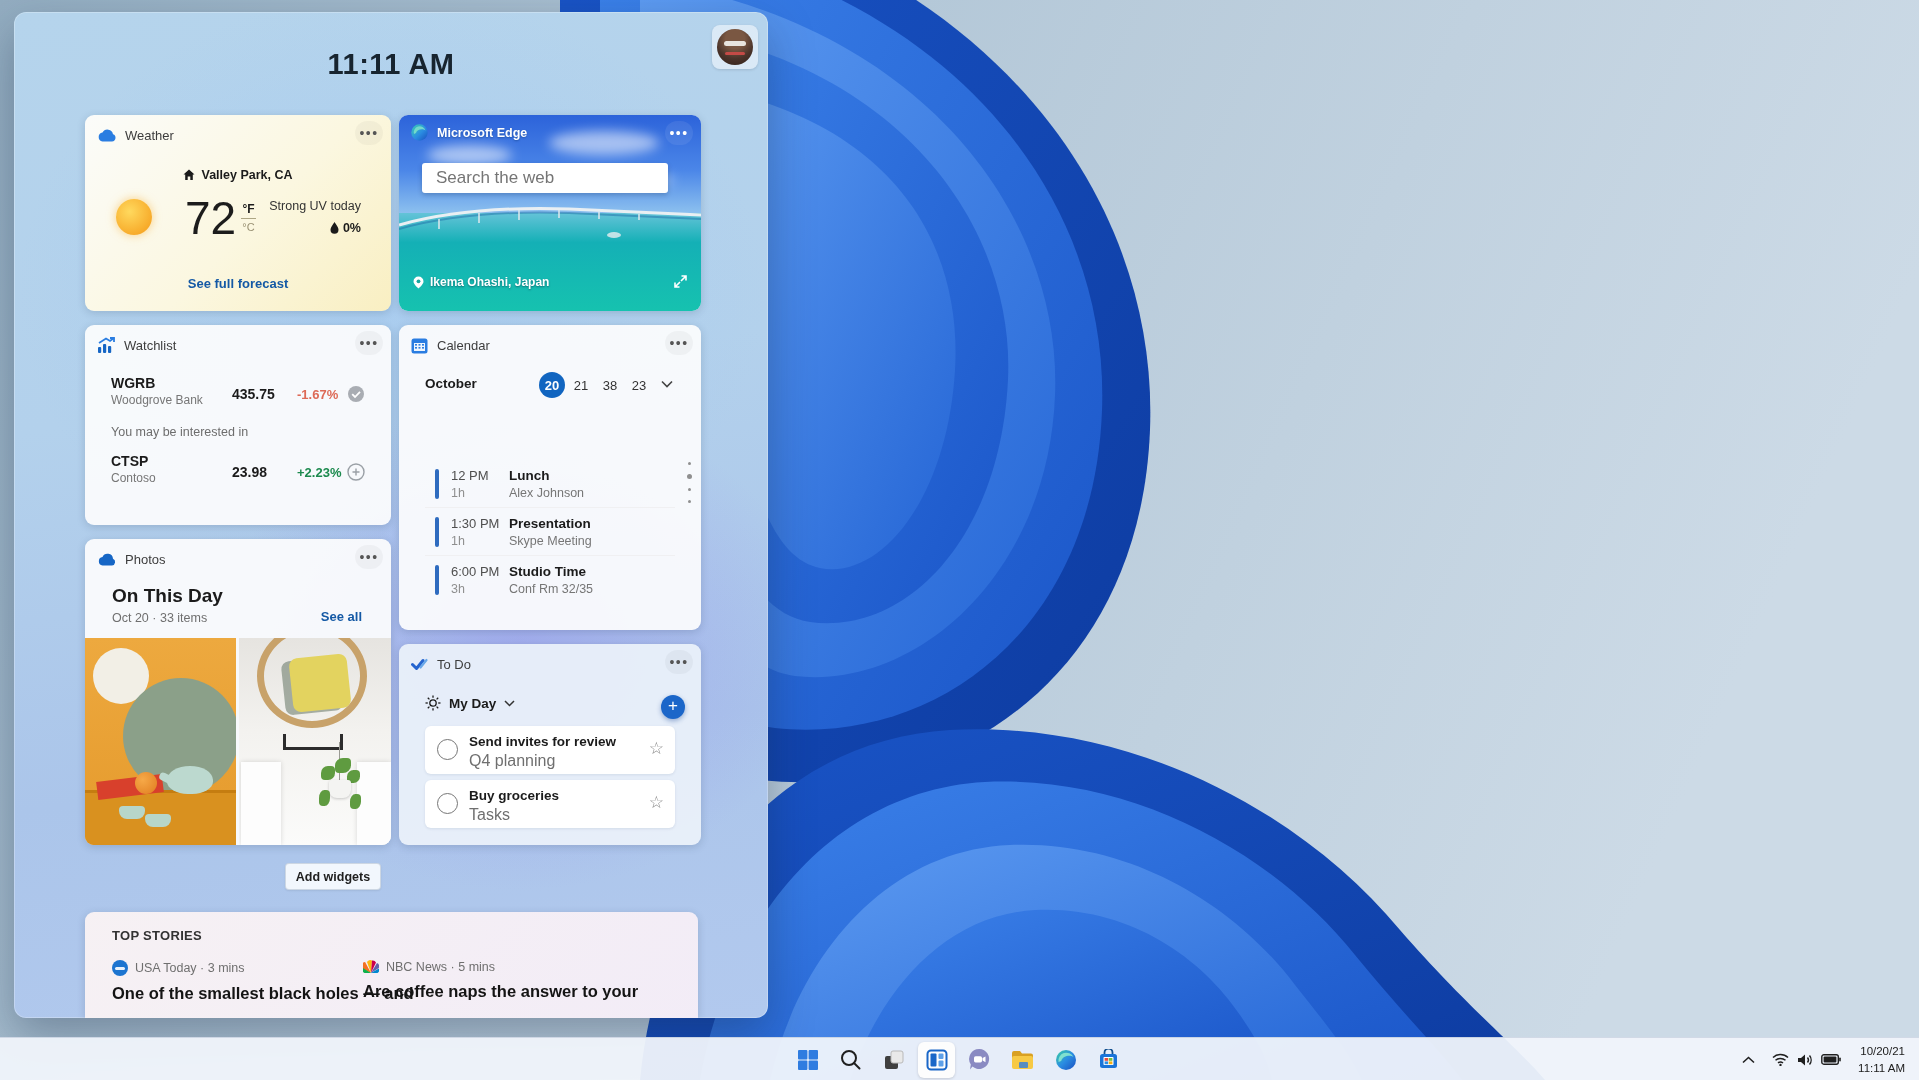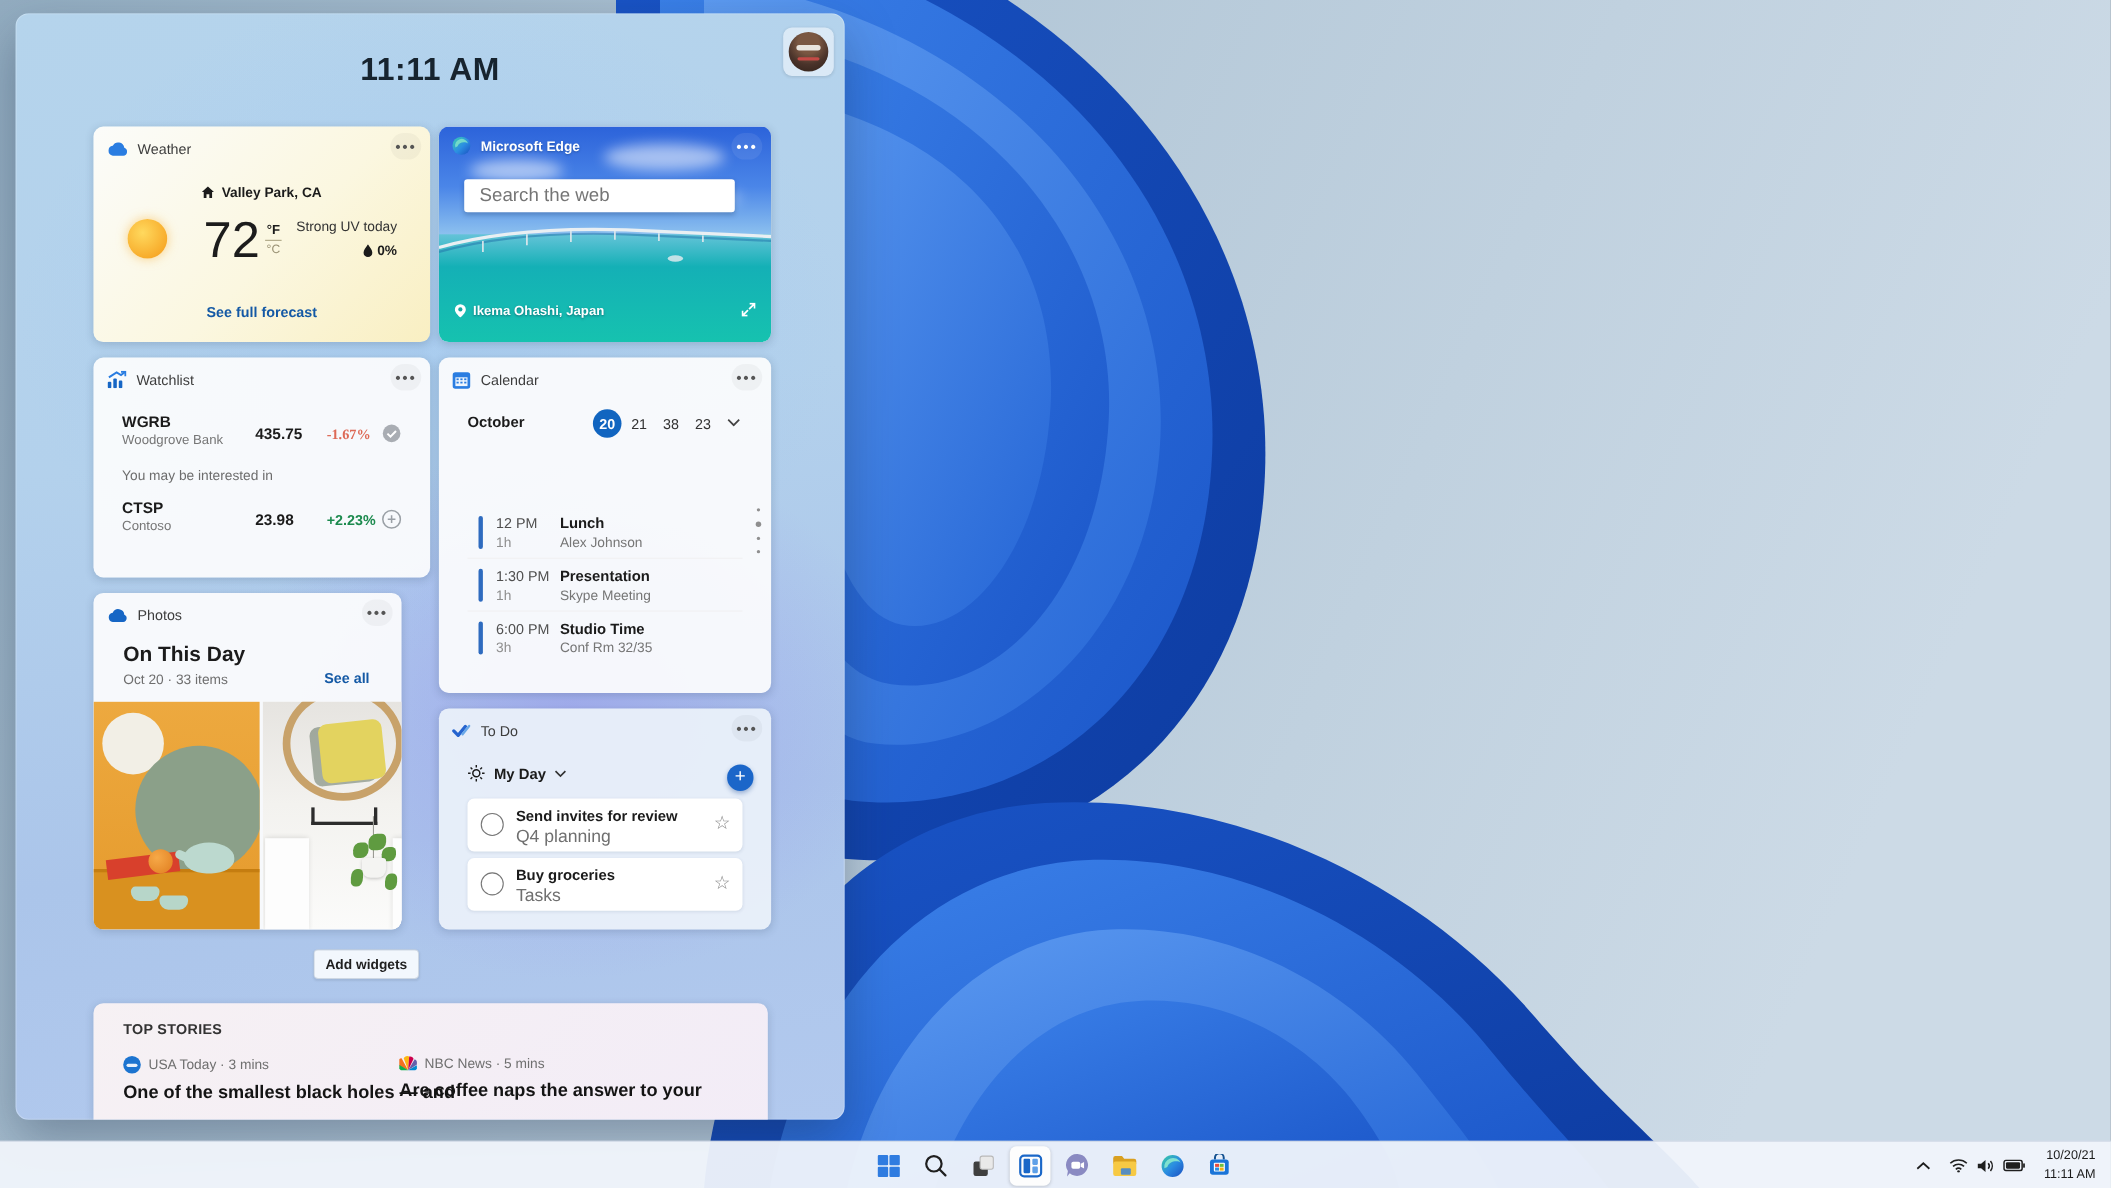--- a/index.html
+++ b/index.html
@@ -96,21 +96,21 @@
   .ev .bar{position:absolute;left:10px;top:8px;width:4px;height:30px;border-radius:2px;}
   .ev-time{position:absolute;left:26px;top:7px;font-size:13px;color:#4f4f4f;}
   .ev-dur{position:absolute;left:26px;top:25px;font-size:12.5px;color:#8f8f8f;}
   .ev-title{position:absolute;left:84px;top:7px;font-size:13.5px;font-weight:600;color:#1b1b1b;white-space:nowrap;}
   .ev-sub{position:absolute;left:84px;top:25px;font-size:12.5px;color:#767676;white-space:nowrap;}
   .cal-scroll{position:absolute;right:9px;top:137px;display:flex;flex-direction:column;align-items:center;gap:9px;}
   .cal-scroll i{width:3px;height:3px;border-radius:50%;background:#8f8f8f;}
   .cal-scroll i.cur{width:5px;height:5px;}
 
   
-  .photos{left:71px;top:527px;width:280px;height:306px;overflow:hidden;}
+  .photos{left:71px;top:527px;width:306px;height:306px;overflow:hidden;}
   .ph-head{position:absolute;left:27px;top:46px;font-size:19px;font-weight:600;color:#1b1b1b;}
   .ph-meta{position:absolute;left:27px;top:72px;font-size:12.5px;color:#6f6f6f;}
   .ph-seeall{position:absolute;right:29px;top:70px;font-size:13px;font-weight:600;color:#1459a5;cursor:pointer;}
   .thumbs{position:absolute;left:0;top:99px;width:306px;height:207px;display:flex;gap:3px;}
   .thumb{position:relative;overflow:hidden;cursor:pointer;}
   .thumb-1{width:151px;height:207px;background:linear-gradient(180deg,#eda93f,#e59a2c);}
   .t1-cw{position:absolute;left:8px;top:10px;width:56px;height:56px;border-radius:50%;background:#f2efe6;}
   .t1-cg{position:absolute;left:38px;top:40px;width:116px;height:116px;border-radius:50%;background:#8ba089;}
   .t1-shelf{position:absolute;left:0;top:152px;width:100%;height:55px;background:#d9911f;border-top:3px solid #c57d10;}
   .t1-nap{position:absolute;left:12px;top:140px;width:66px;height:18px;background:#d8402c;transform:rotate(-7deg);}
@@ -318,21 +318,21 @@
             <path d="M17 5 L17 1 L13 1" stroke="#2a7de1" stroke-width="1.8" fill="none"></path>
           </svg>
         <span class="card-title">Watchlist</span>
       </div>
       <div class="dots">•••</div>
 
       <div style="position:absolute;left:26px;top:50px;width:260px;height:40px;cursor:pointer;">
         <div class="stock-sym">WGRB</div>
         <div class="stock-name">Woodgrove Bank</div>
         <div class="stock-price" style="top:11px;left:121px;">435.75</div>
-        <div class="stock-chg chg-down" style="top:12px;left:186px;font-family:Liberation Serif, serif;">-1.67%</div>
+        <div class="stock-chg chg-down" style="top:12px;left:186px;">-1.67%</div>
         <svg class="stock-act" style="top:10px;left:236px;" width="18" height="18" viewBox="0 0 18 18">
             <circle cx="9" cy="9" r="8" fill="#a9adb3"></circle>
             <path d="M5.2 9.2 L8 12 L13 6.8" stroke="#fff" stroke-width="1.8" fill="none"></path>
           </svg>
       </div>
 
       <div class="wl-note">You may be interested in</div>
 
       <div style="position:absolute;left:26px;top:128px;width:260px;height:40px;cursor:pointer;">
         <div class="stock-sym">CTSP</div>

